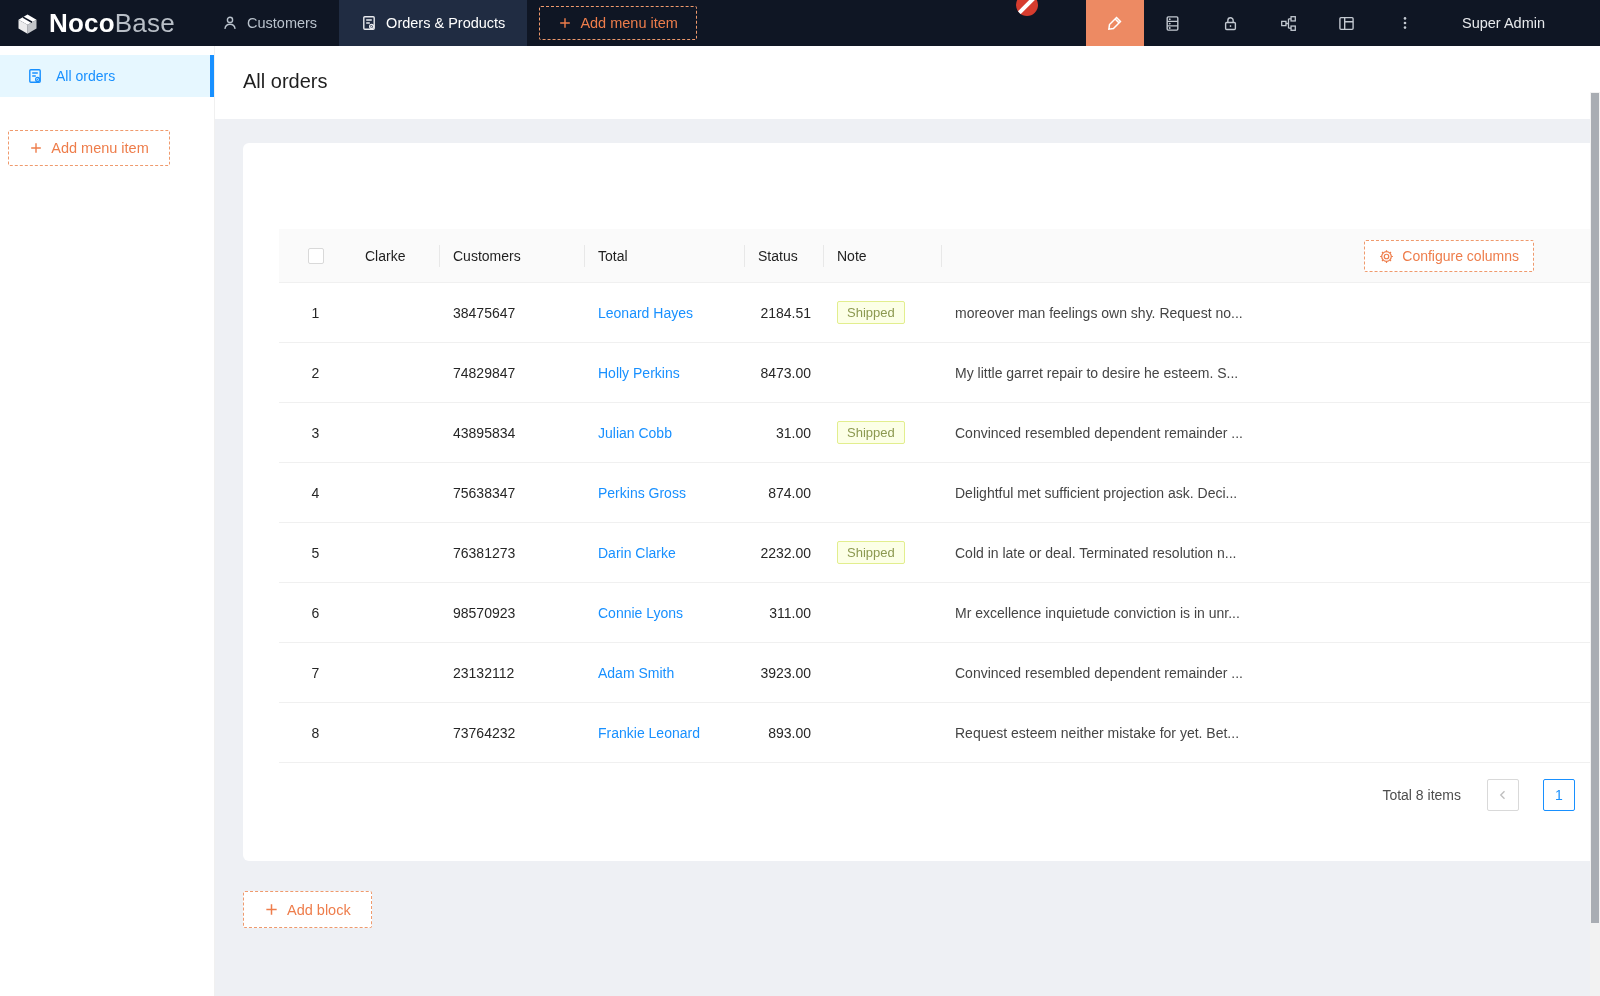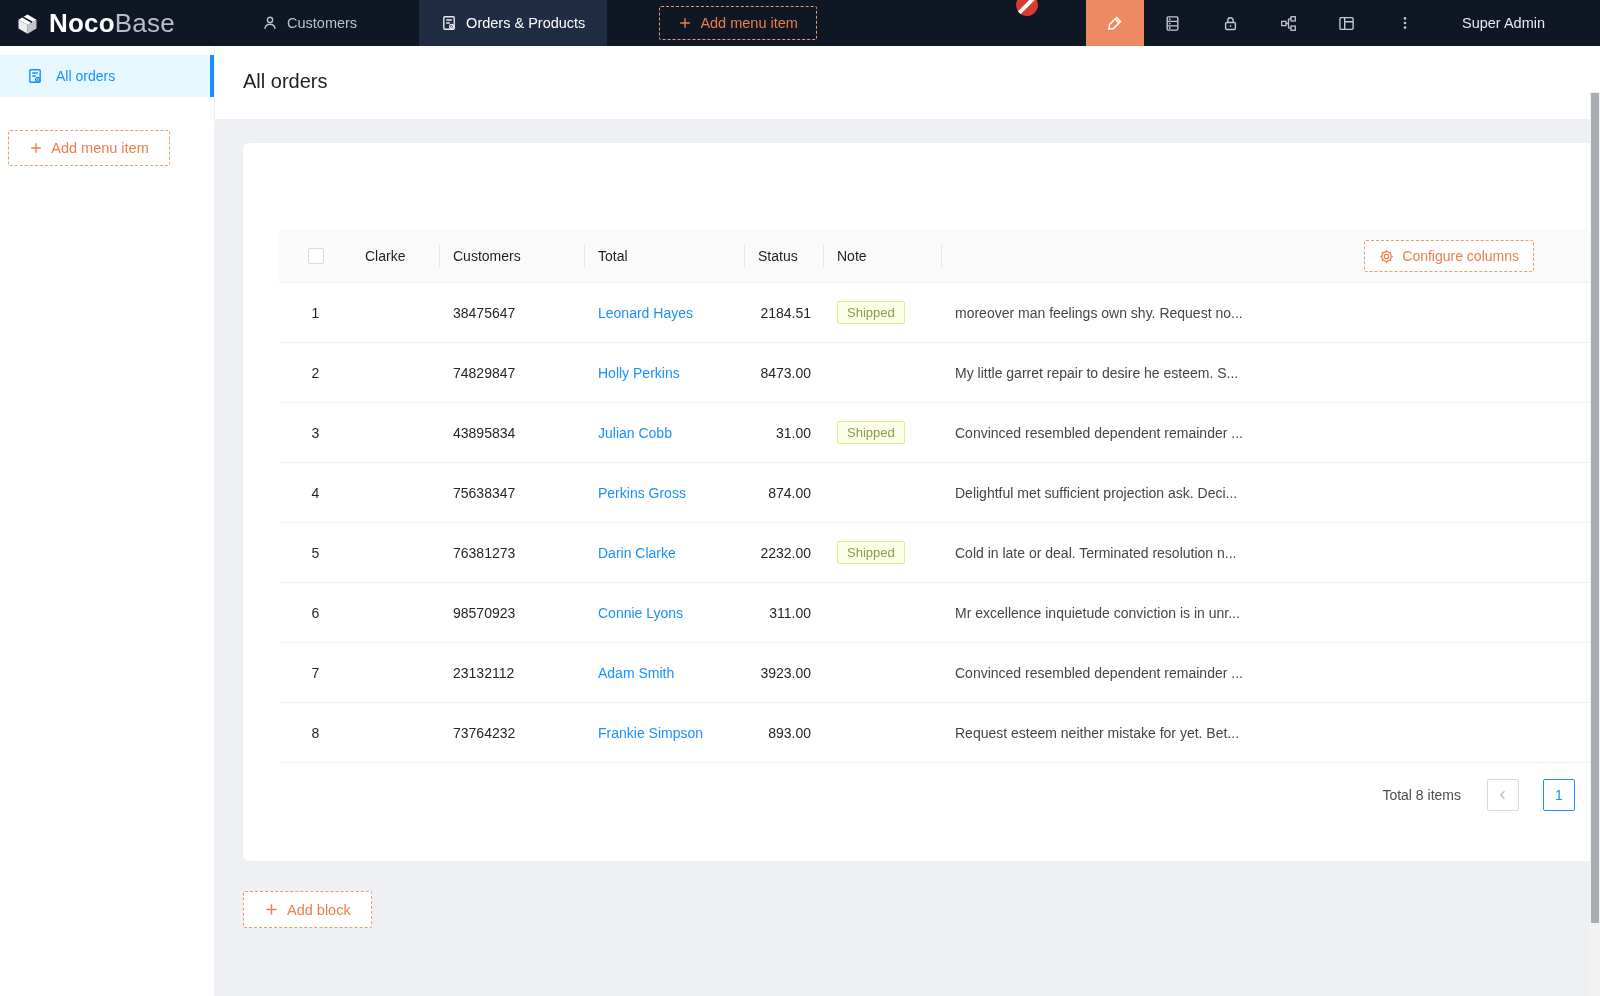--- a/index.html
+++ b/index.html
@@ -1,20 +1,20 @@
 <!DOCTYPE html>
 <html><head>
 <meta charset="utf-8">
 <style>
   * { box-sizing: border-box; margin: 0; padding: 0; }
   html,body { width: 1600px; height: 996px; overflow: hidden; }
   body { font-family: "Liberation Sans", sans-serif; font-size: 14px; color: #262626; background:#eef0f4; position: relative; }
 
   
-  .navbar { height: 46px; background:#0f1624; display:flex; align-items:stretch; position:relative;gap:40px; }
+  .navbar { height: 46px; background:#0f1624; display:flex; align-items:stretch; position:relative; }
   .logo { display:flex; align-items:center; gap:8px; padding:0 14px 0 14px; min-width:200px; cursor:pointer; }
   .logo-word { font-size: 26px; letter-spacing:.2px; }
   .logo-word b { color:#ffffff; font-weight:700; }
   .logo-word span { color:#b9bfc7; font-weight:400; }
   .nav-item { display:flex; align-items:center; gap:9px; padding:0 22px; color:#b9c2cc; cursor:pointer; font-size:14.5px; }
   .nav-item .nicon { display:flex; color:#b9c2cc; }
   .nav-item.active { background:#202c42; color:#ffffff; }
   .nav-item.active .nicon { color:#e8eaee; }
   .btn-dashed { display:inline-flex; align-items:center; gap:8px; border:1px dashed #ef9a6d; color:#ee7d4b; border-radius:2px; background:transparent; cursor:pointer; font-size:14.5px; }
   .nav-add { margin:6px 0 6px 12px; padding:0 18px; }
@@ -321,21 +321,21 @@
             <div class="td right">3923.00</div>
             <div class="td"></div>
             <div class="td td-note">Convinced resembled dependent remainder ...</div>
             <div class="td"></div>
           </div>
 
           <div class="grid-row tr">
             <div class="td center">8</div>
             <div class="td"></div>
             <div class="td">73764232</div>
-            <div class="td"><a class="link">Frankie Simpson</a></div>
+            <div class="td"><a class="link">Frankie Leonard</a></div>
             <div class="td right">893.00</div>
             <div class="td"></div>
             <div class="td td-note">Request esteem neither mistake for yet. Bet...</div>
             <div class="td"></div>
           </div>
         </div>
 
         <div class="pagination">
           <span class="pg-total">Total 8 items</span>
           <div class="pg-btn">

